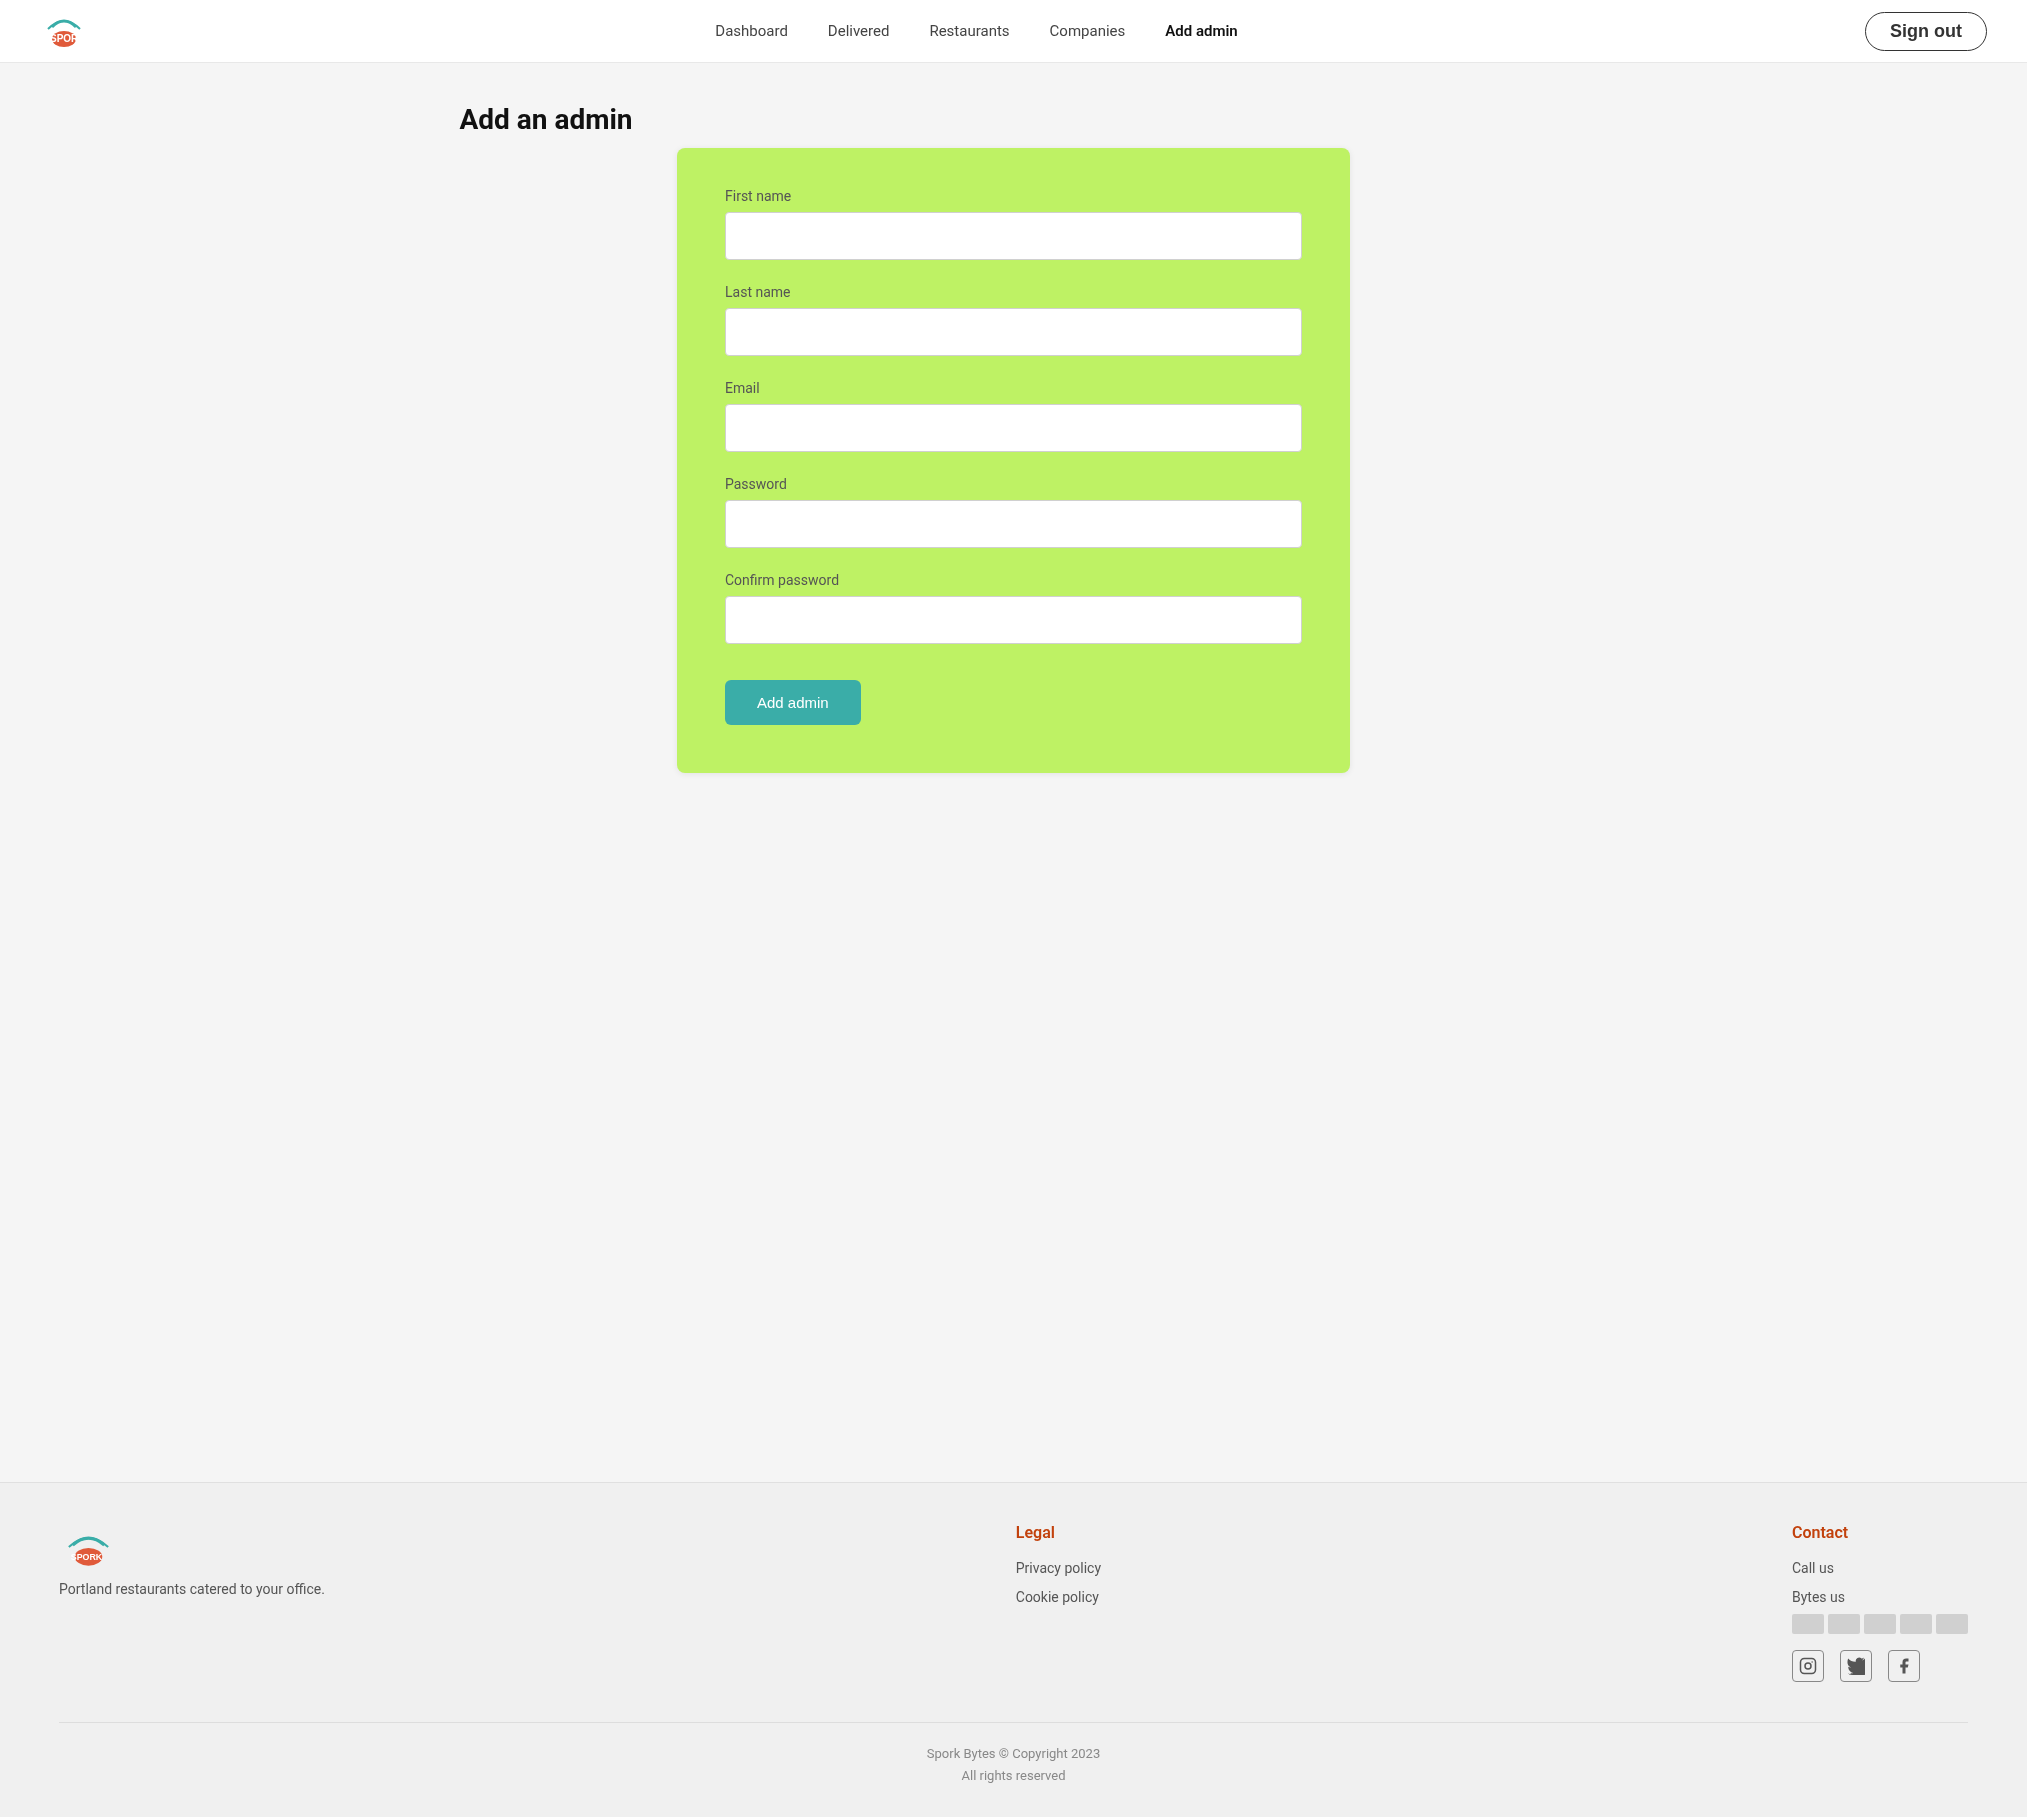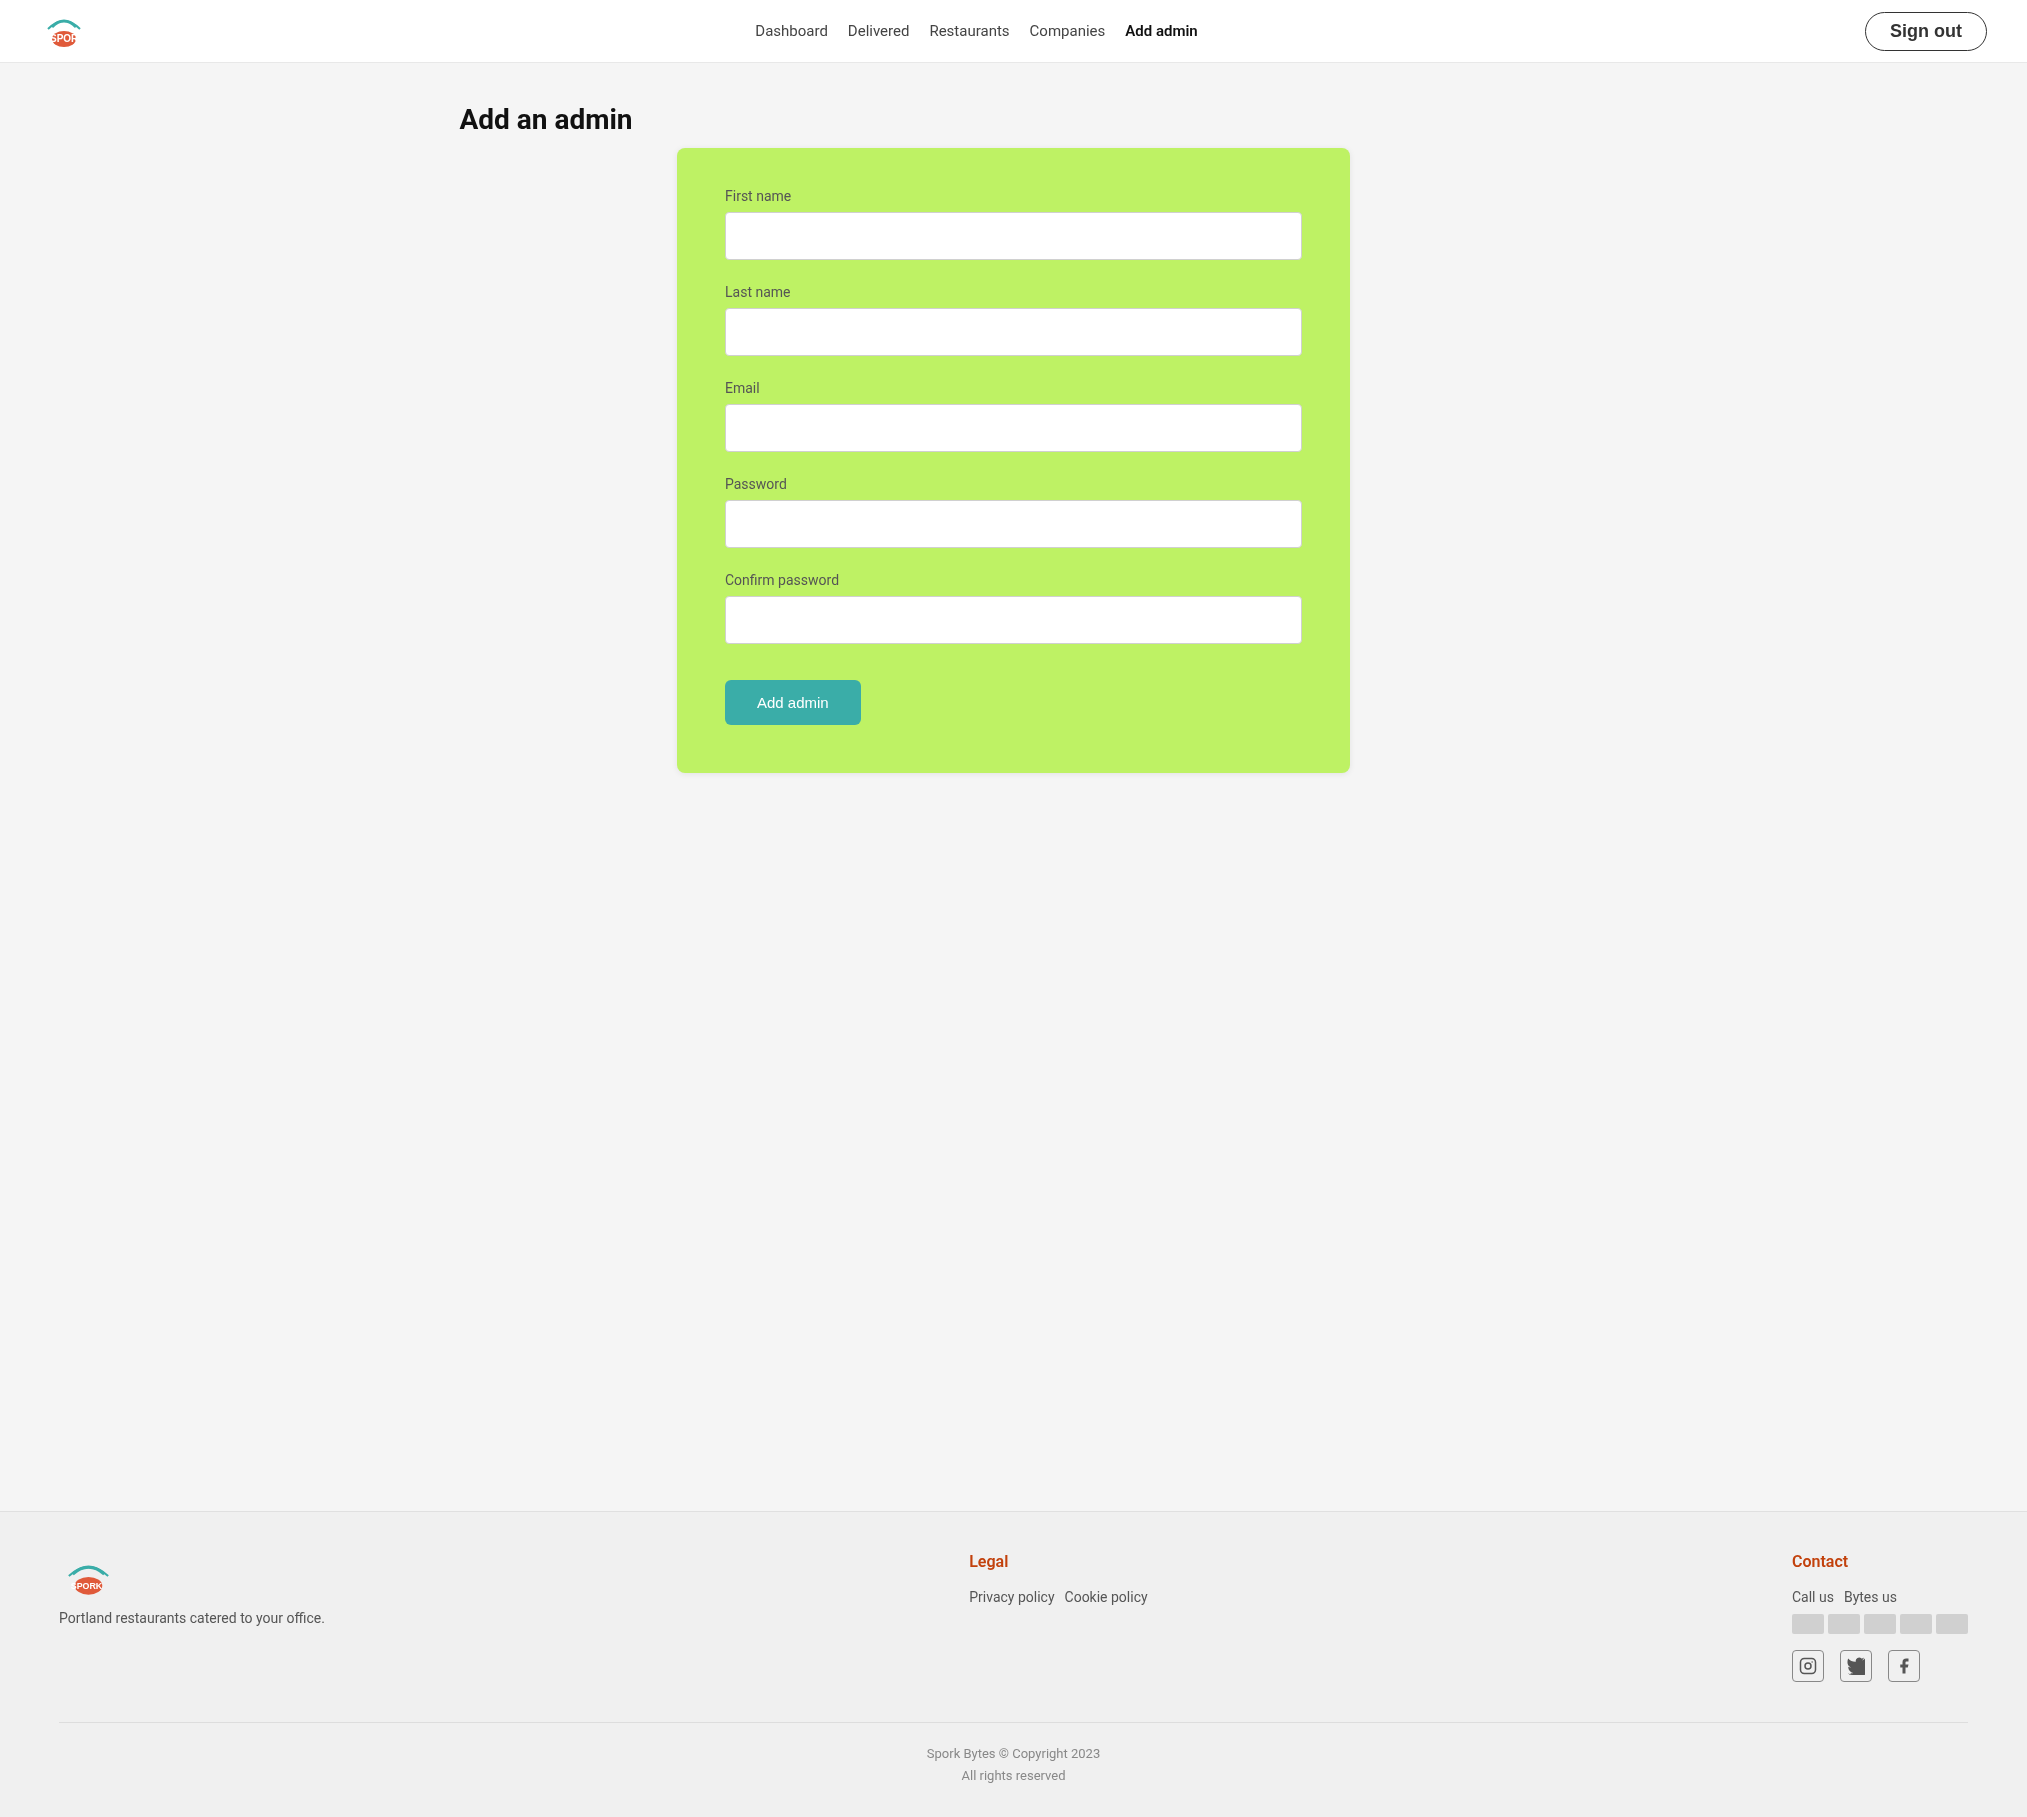--- a/index.html
+++ b/index.html
@@ -37,21 +37,21 @@
     }
 
     .logo-icon {
       width: 48px;
       height: 48px;
     }
 
     nav {
       display: flex;
       align-items: flex-start;
-      gap: 20px;
+      gap: 40px;
     }
 
     nav a {
       text-decoration: none;
       color: #444;
       font-size: 15px;
       cursor: pointer;
     }
 
     nav a.active {
@@ -163,20 +163,21 @@
     .footer-section h4 {
       font-size: 16px;
       font-weight: 600;
       color: #c2410c;
       margin-bottom: 16px;
     }
 
     .footer-section ul {
       list-style: none;
       display: flex;
+      flex-direction: column;
       gap: 10px;
     }
 
     .footer-section ul li a {
       text-decoration: none;
       color: #555;
       font-size: 14px;
       cursor: pointer;
     }
 

